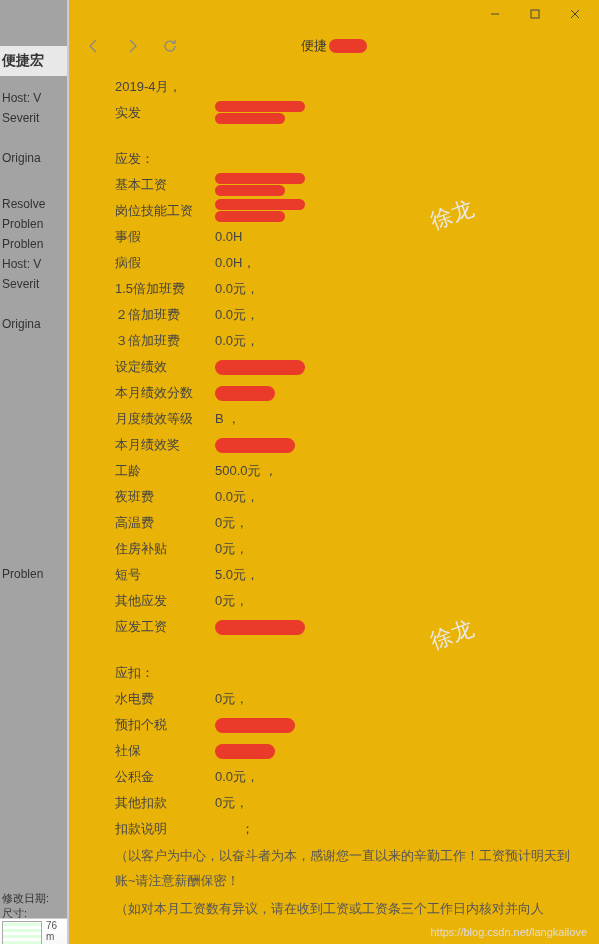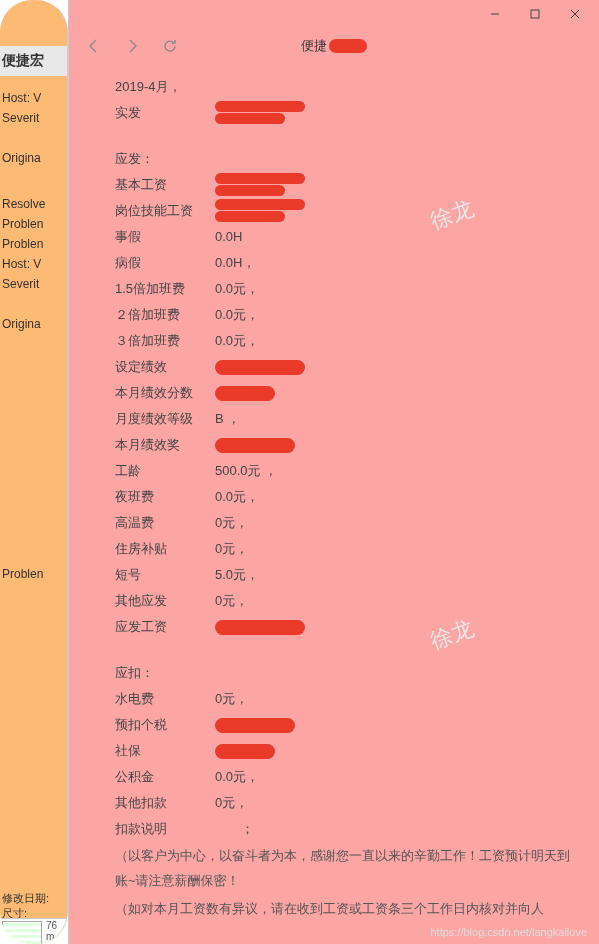--- a/index.html
+++ b/index.html
@@ -12,24 +12,23 @@
       height: 944px;
       overflow: hidden;
       position: relative;
     }
     .bg-left {
       position: absolute;
       left: 0;
       top: 0;
       width: 68px;
       height: 100%;
-      background: #fdba74;
+      background: #a3a3a3;
       border-right: 1px solid #ccc;
       overflow: hidden;
-      border-radius: 32px;
     }
     .bg-title {
       font-size: 14px;
       font-weight: bold;
       padding: 6px 4px 6px 2px;
       background: #e8e8e8;
       white-space: nowrap;
       margin-top: 46px;
     }
     .bg-line {
@@ -70,21 +69,21 @@
       bottom: 2px;
       left: 46px;
     }
 
     .win {
       position: absolute;
       left: 68px;
       top: 0;
       right: 0;
       bottom: 0;
-      background: #fca5a5;
+      background: #eab308;
       border-left: 1px solid #ccc;
       display: flex;
       flex-direction: column;
     }
     .titlebar {
       height: 28px;
       display: flex;
       justify-content: flex-end;
       align-items: center;
       padding: 0 4px;

